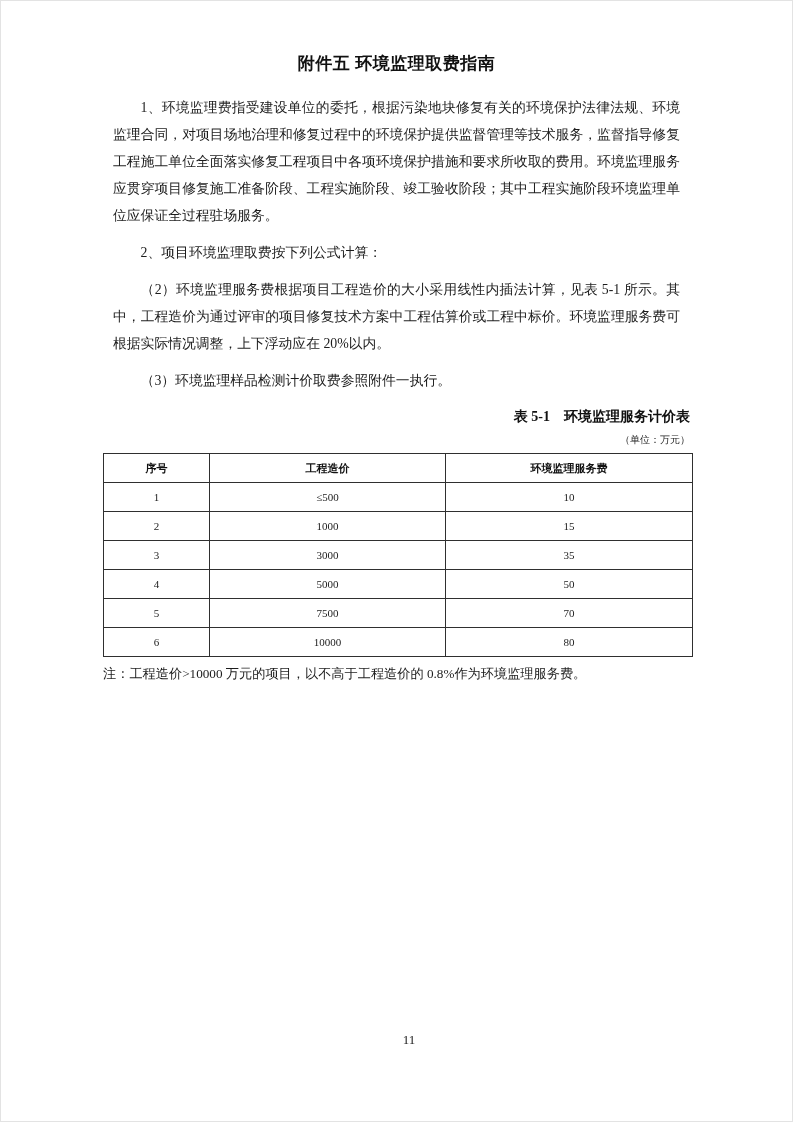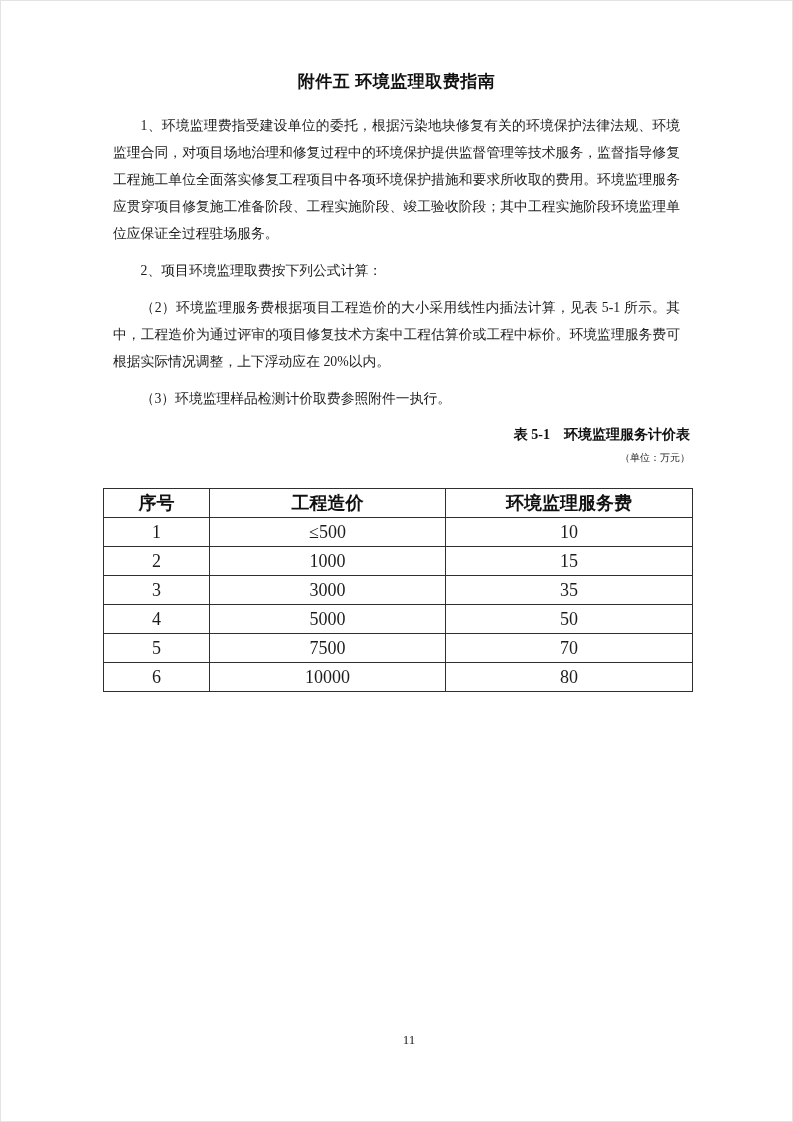--- a/index.html
+++ b/index.html
@@ -16,21 +16,21 @@
     border: 1px solid #e3e3e3;
     overflow: hidden;
     font-family: "Liberation Serif", "DejaVu Serif", serif;
     color: #1c1c1c;
   }
   .content {
     padding: 0 102px;
   }
   .doc-title {
     margin: 0;
-    padding-top: 67px;
+    padding-top: 49px;
     text-align: center;
     font-family: "Liberation Sans", "DejaVu Sans", sans-serif;
     font-weight: 700;
     font-size: 17px;
     line-height: 28px;
     letter-spacing: 0.5px;
     color: #111;
   }
   .para {
     margin: 10px;
@@ -53,25 +53,25 @@
     color: #111;
   }
   .unit-label {
     margin: 0;
     text-align: right;
     font-size: 10px;
     line-height: 20px;
     color: #1c1c1c;
   }
   table.fee-table {
-    margin-top: 20px;
+    margin-top: 3px;
     width: 589px;
     border-collapse: collapse;
     table-layout: fixed;
-    font-size: 18px;
+    font-size: 11px;
     color: #1c1c1c;
   }
   table.fee-table col.c1 { width: 106px; }
   table.fee-table col.c2 { width: 236px; }
   table.fee-table col.c3 { width: 247px; }
   table.fee-table th,
   table.fee-table td {
     border: 1px solid #2f2f2f;
     height: 28px;
     text-align: center;
@@ -160,16 +160,17 @@
           <td>70</td>
         </tr>
         <tr>
           <td>6</td>
           <td>10000</td>
           <td>80</td>
         </tr>
       </tbody>
     </table>
 
+    <p class="table-note">注：工程造价&gt;10000 万元的项目，以不高于工程造价的 0.8%作为环境监理服务费。</p>
   </div>
 
   <div class="page-number">11</div>
 </div>
 
 </body></html>

